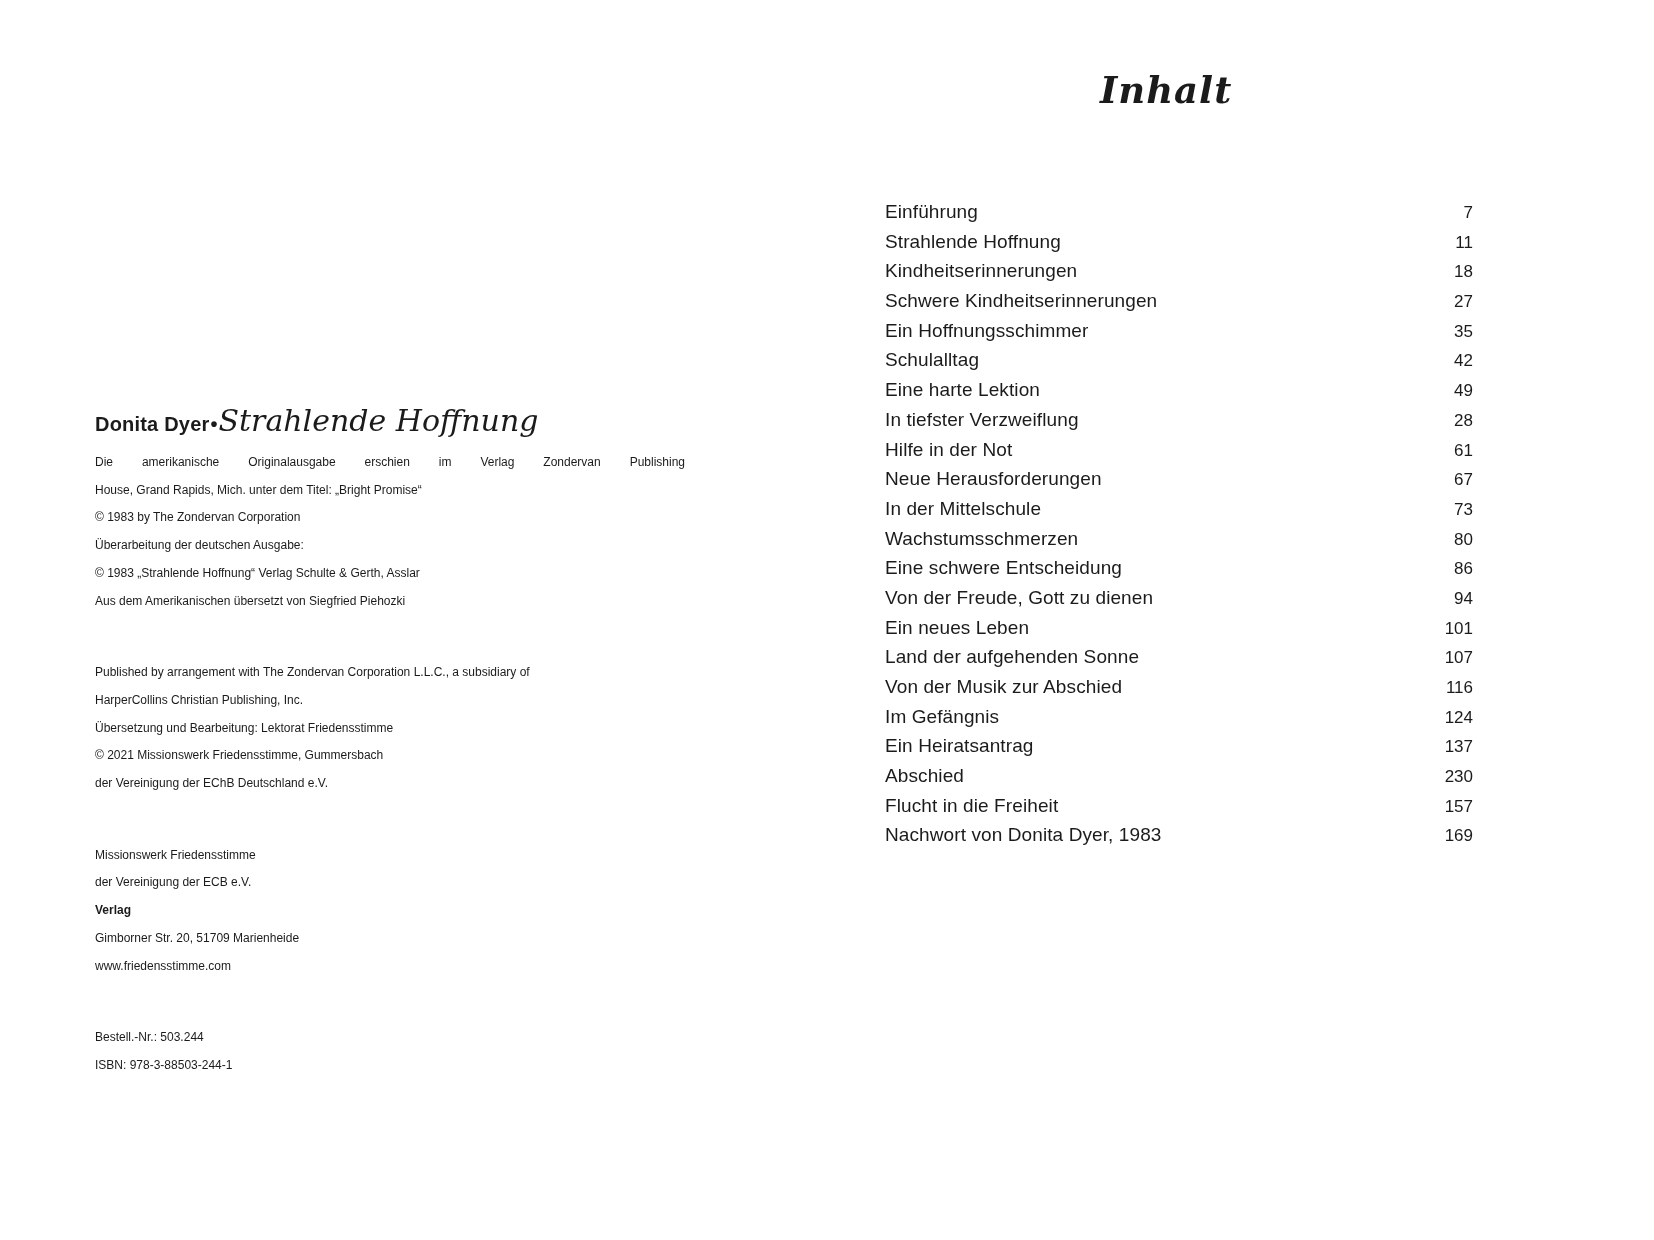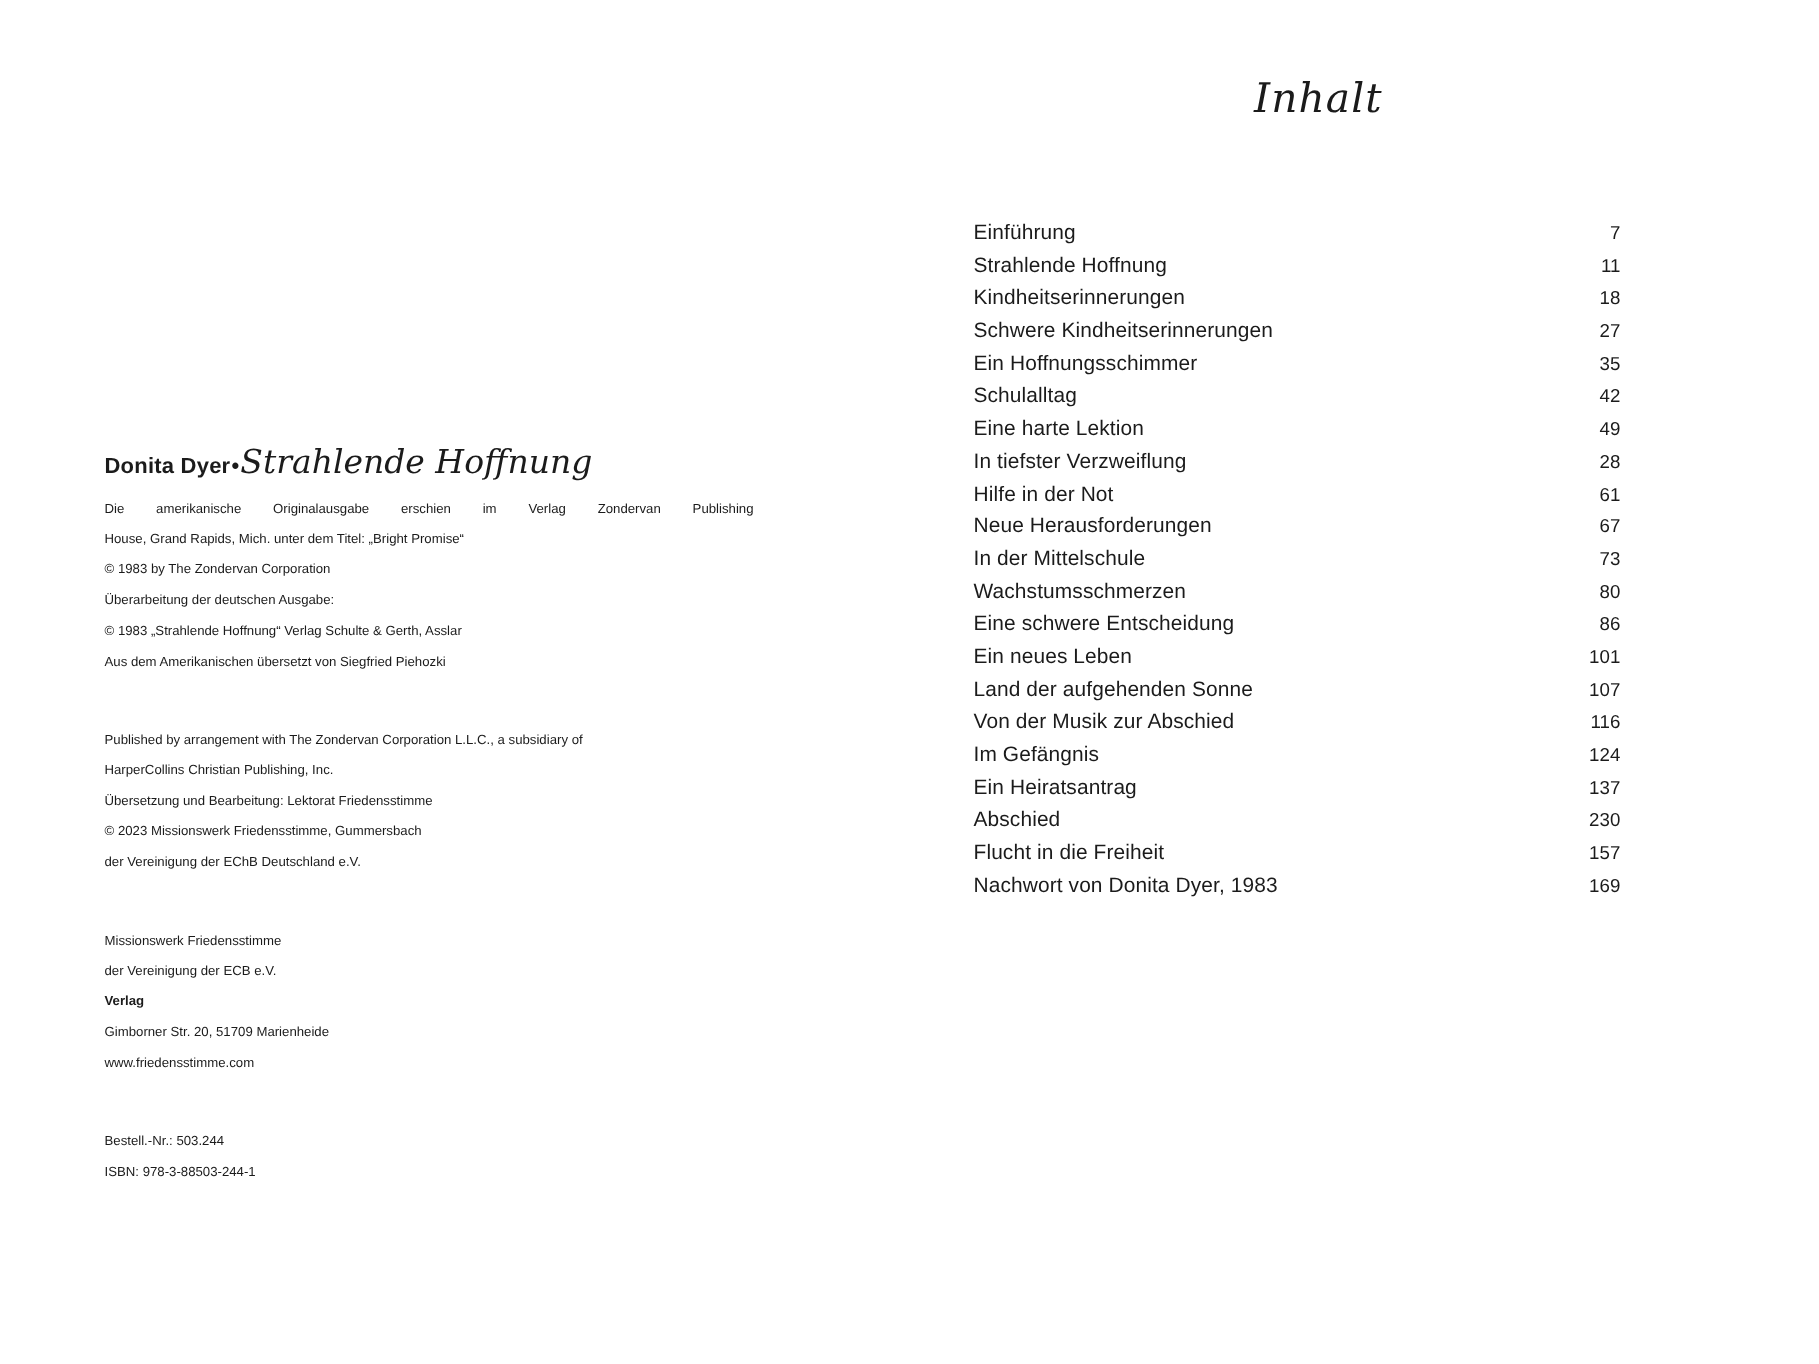--- a/index.html
+++ b/index.html
@@ -49,24 +49,25 @@
   .block p.justify {
     white-space: normal;
     text-align: justify;
     text-align-last: justify;
   }
   .block p.bold { font-weight: bold; }
 
   
   .toc-heading {
     position: absolute;
-    left: 1140px;
+    left: 1100px;
     top: 68px;
     font-size: 37px;
     letter-spacing: 1px;
+    font-weight: bold;
   }
   .toc {
     position: absolute;
     left: 885px;
     top: 201px;
     width: 588px;
   }
   .toc-row {
     display: flex;
     justify-content: space-between;
@@ -94,21 +95,21 @@
     <p>© 1983 by The Zondervan Corporation</p>
     <p>Überarbeitung der deutschen Ausgabe:</p>
     <p>© 1983 „Strahlende Hoffnung“ Verlag Schulte &amp; Gerth, Asslar</p>
     <p>Aus dem Amerikanischen übersetzt von Siegfried Piehozki</p>
   </div>
 
   <div class="block">
     <p>Published by arrangement with The Zondervan Corporation L.L.C., a subsidiary of</p>
     <p>HarperCollins Christian Publishing, Inc.</p>
     <p>Übersetzung und Bearbeitung: Lektorat Friedensstimme</p>
-    <p>© 2023 Missionswerk Friedensstimme, Gummersbach</p>
+    <p>© 2021 Missionswerk Friedensstimme, Gummersbach</p>
     <p>der Vereinigung der EChB Deutschland e.V.</p>
   </div>
 
   <div class="block">
     <p>Missionswerk Friedensstimme</p>
     <p>der Vereinigung der ECB e.V.</p>
     <p class="bold">Verlag</p>
     <p>Gimborner Str. 20, 51709 Marienheide</p>
     <p>www.friedensstimme.com</p>
   </div>
@@ -169,20 +170,24 @@
   </div>
   <div class="toc-row">
     <span class="toc-title">Wachstumsschmerzen</span>
     <span class="toc-page">80</span>
   </div>
   <div class="toc-row">
     <span class="toc-title">Eine schwere Entscheidung</span>
     <span class="toc-page">86</span>
   </div>
   <div class="toc-row">
+    <span class="toc-title">Von der Freude, Gott zu dienen</span>
+    <span class="toc-page">94</span>
+  </div>
+  <div class="toc-row">
     <span class="toc-title">Ein neues Leben</span>
     <span class="toc-page">101</span>
   </div>
   <div class="toc-row">
     <span class="toc-title">Land der aufgehenden Sonne</span>
     <span class="toc-page">107</span>
   </div>
   <div class="toc-row">
     <span class="toc-title">Von der Musik zur Abschied</span>
     <span class="toc-page">116</span>

